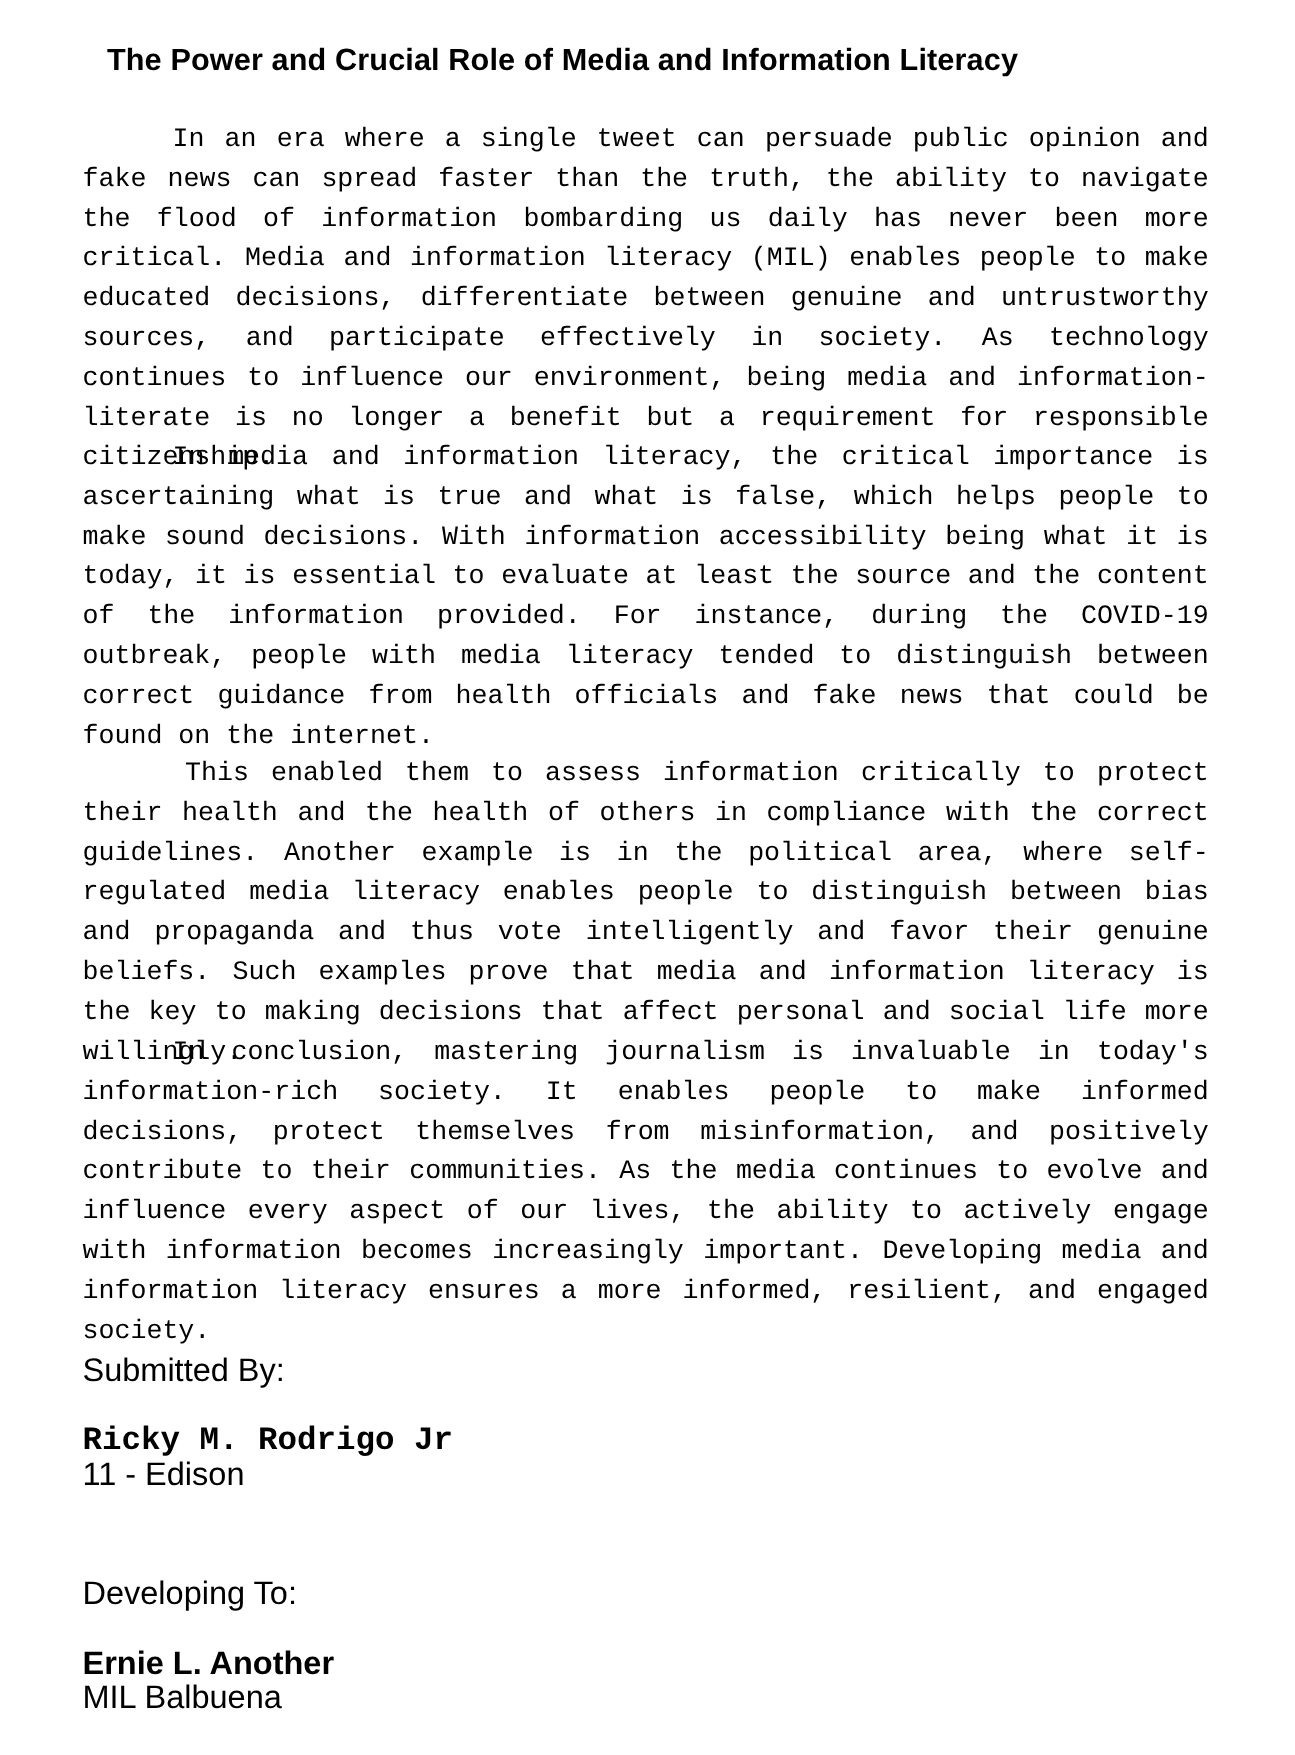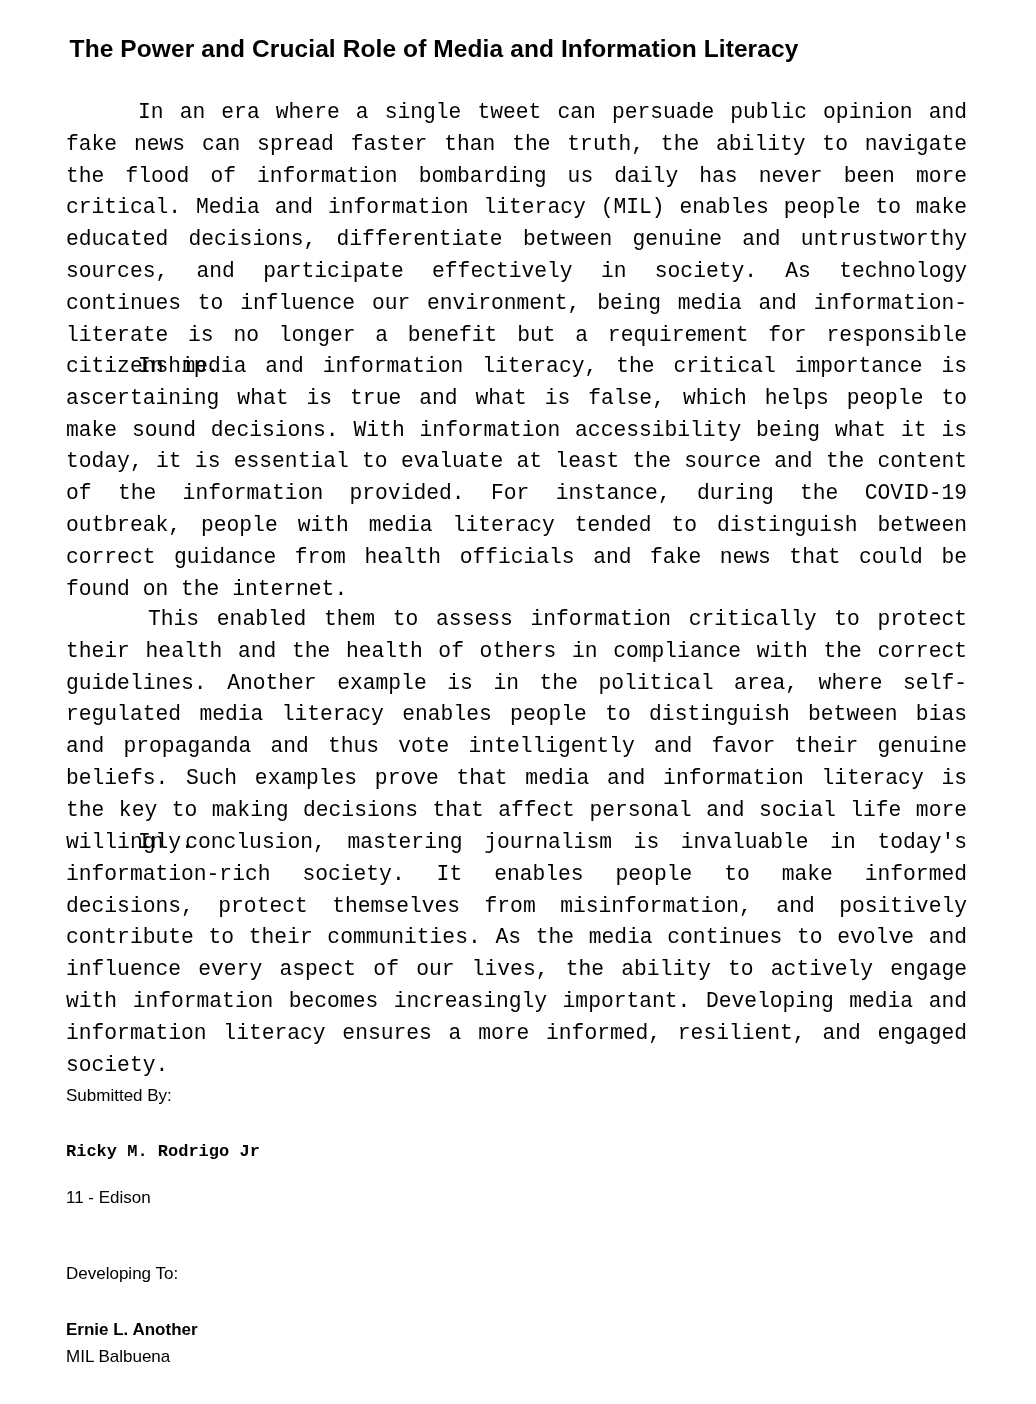--- a/index.html
+++ b/index.html
@@ -1,33 +1,33 @@
 <!DOCTYPE html>
 <html><head>
   <meta charset="utf-8">
   <style>
     html, body { margin: 0; padding: 0; background: #ffffff; }
     body { width: 1036px; height: 1404px; position: relative; overflow: hidden; color: #000; font-family: "Liberation Sans", sans-serif; }
-    .title { position: absolute; left: 0; width: 868px; top: 32px; text-align: center; font-weight: bold; font-size: 24.5px; line-height: 34px; letter-spacing: 0.1px; }
+    .title { position: absolute; left: 16px; width: 868px; top: 32px; text-align: center; font-weight: bold; font-size: 24.5px; line-height: 34px; letter-spacing: 0.1px; }
     .para { position: absolute; left: 66px; width: 901px; font-size: 21.3px; line-height: 31.8px; text-align: justify; text-indent: 72px; font-family: Liberation Mono, monospace; }
     .para.p3 { text-indent: 82px; }
-    .sig { position: absolute; left: 66px; font-size: 17px; line-height: 28px; text-align: center; }
+    .sig { position: absolute; left: 66px; font-size: 26px; line-height: 28px; text-align: center; }
   </style>
 </head>
 <body>
 
 <h1 class="title" style="margin:0;">The Power and Crucial Role of Media and Information Literacy</h1>
 
 <p class="para" style="margin:0; top:97px;">In an era where a single tweet can persuade public opinion and fake news can spread faster than the truth, the ability to navigate the flood of information bombarding us daily has never been more critical. Media and information literacy (MIL) enables people to make educated decisions, differentiate between genuine and untrustworthy sources, and participate effectively in society. As technology continues to influence our environment, being media and information-literate is no longer a benefit but a requirement for responsible citizenship.</p>
 
 <p class="para" style="margin:0; top:351px;">In media and information literacy, the critical importance is ascertaining what is true and what is false, which helps people to make sound decisions. With information accessibility being what it is today, it is essential to evaluate at least the source and the content of the information provided. For instance, during the COVID-19 outbreak, people with media literacy tended to distinguish between correct guidance from health officials and fake news that could be found on the internet.</p>
 
 <p class="para p3" style="margin:0; top:604px;">This enabled them to assess information critically to protect their health and the health of others in compliance with the correct guidelines. Another example is in the political area, where self-regulated media literacy enables people to distinguish between bias and propaganda and thus vote intelligently and favor their genuine beliefs. Such examples prove that media and information literacy is the key to making decisions that affect personal and social life more willingly.</p>
 
 <p class="para" style="margin:0; top:827px;">In conclusion, mastering journalism is invaluable in today's information-rich society. It enables people to make informed decisions, protect themselves from misinformation, and positively contribute to their communities. As the media continues to evolve and influence every aspect of our lives, the ability to actively engage with information becomes increasingly important. Developing media and information literacy ensures a more informed, resilient, and engaged society.</p>
 
 <div class="sig" style="top:1082px;">Submitted By:</div>
 <div class="sig bold" style="top:1138px; font-weight:bold;font-family:Liberation Mono, monospace;">Ricky M. Rodrigo Jr</div>
-<div class="sig" style="top:1165px;margin-top:19px;">11 - Edison</div>
+<div class="sig" style="top:1165px;">11 - Edison</div>
 
 <div class="sig" style="top:1260px;">Developing To:</div>
 <div class="sig bold" style="top:1316px; font-weight:bold;">Ernie L. Another</div>
 <div class="sig" style="top:1343px;">MIL Balbuena</div>
 
 </body></html>

